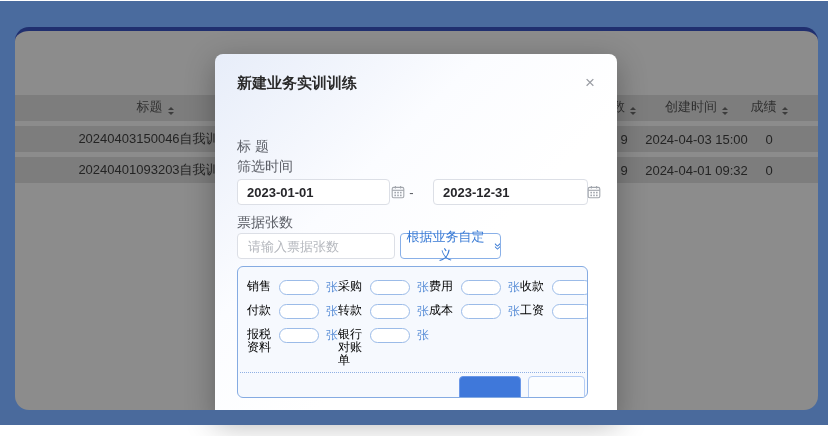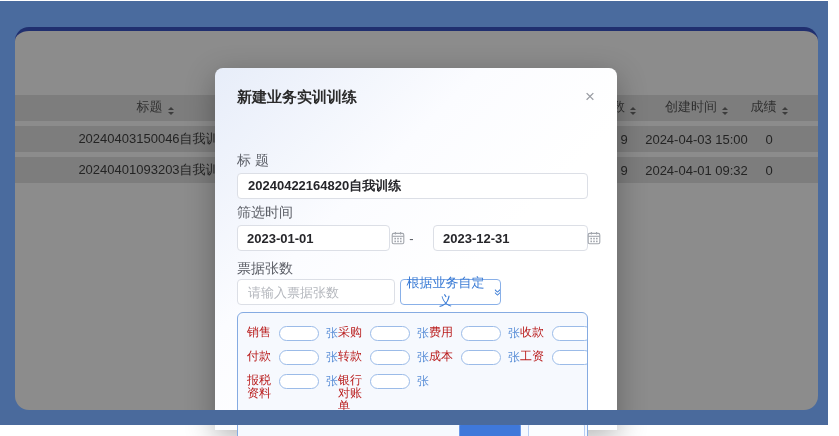--- a/index.html
+++ b/index.html
@@ -17,21 +17,21 @@
   .trow{display:grid;grid-template-columns:280px 309px 40px 105px 40px 1fr;align-items:center;
         height:26px;background:#7d7d7d;margin-bottom:5px;}
   .cell{text-align:center;font-size:13px;font-weight:400;color:#242424;white-space:nowrap;}
   .th{color:#303030;}
   .sort{display:inline-flex;flex-direction:column;gap:2px;margin-left:5px;vertical-align:1px;}
   .sort i{width:0;height:0;border:3px solid transparent;display:block;}
   .sort .up{border-bottom-color:#3c3c3c;}
   .sort .down{border-top-color:#3c3c3c;}
 
   
-  .modal{position:absolute;left:215px;top:68px;width:402px;height:362px;z-index:5;box-sizing:border-box;
+  .modal{position:absolute;left:215px;top:54px;width:402px;height:362px;z-index:5;box-sizing:border-box;
          padding:20px 29px 0 22px;border-radius:8px 8px 0 0;
          background:linear-gradient(135deg,#e7edf9 0%,#fbfcff 35%,#ffffff 60%);
          box-shadow:0 8px 30px rgba(0,0,0,.30);}
   .m-title{font-size:15px;font-weight:700;color:#2b2b2b;}
   .m-close{position:absolute;right:22px;top:20px;font-size:17px;color:#9a9da4;cursor:pointer;line-height:1;}
   .f-label{font-size:14px;color:#5b5e66;height:14px;line-height:14px;}
   .mt48{margin-top:46px;} .mt6{margin-top:6px;} .mt10{margin-top:10px;} .mt2{margin-top:4px;} .mt7{margin-top:7px;}
   .inp{box-sizing:border-box;border:1px solid #dcdfe6;border-radius:4px;background:#fff;height:26px;
        font-size:13px;font-weight:700;color:#26262a;font-family:inherit;}
   input.inp{padding:0 10px;outline:none;}
@@ -47,21 +47,21 @@
   .customize{box-sizing:border-box;height:26px;width:101px;border:1px solid #89b0e8;border-radius:4px;
              background:#ffffff;color:#3a7bd5;font-size:13px;font-family:inherit;cursor:pointer;
              display:inline-flex;align-items:center;justify-content:center;gap:3px;padding:0;}
   .chev{display:inline-block;transform:rotate(-90deg);font-size:13px;line-height:1;}
 
   
   .box{box-sizing:border-box;width:351px;height:132px;border:1px solid #85abe2;border-radius:6px;
        background:#f6f9fe;overflow:hidden;}
   .cats{display:grid;grid-template-columns:repeat(4,1fr);row-gap:9px;padding:13px 8px 0 9px;}
   .cat{display:flex;align-items:flex-start;gap:7px;}
-  .cat-label{width:25px;font-size:12px;line-height:13px;color:#b91c1c;word-break:break-all;}
+  .cat-label{width:25px;font-size:12px;line-height:13px;color:#000000;word-break:break-all;}
   .cat-input{box-sizing:border-box;width:40px;height:15px;border:1px solid #9bbbe8;border-radius:8px;
              background:#fff;margin-top:0;outline:none;padding:0 5px;font-size:11px;color:#333;}
   .cat-unit{font-size:12px;color:#5f92d8;line-height:14px;}
   .dotted{border-top:1px dotted #8fb0e4;margin:5px 2px 0 2px;}
   .btns{display:flex;justify-content:flex-end;gap:7px;margin:3px 2px 0 0;}
   .btn{box-sizing:border-box;height:26px;border-radius:4px;font-family:inherit;cursor:pointer;}
   .primary{width:62px;background:#3f78da;border:1px solid #6a97e8;}
   .plain{width:57px;background:#fbfdff;border:1px solid #b5cdf4;}
 
   
@@ -124,21 +124,20 @@
         <div></div>
       </div>
     </div>
   </div>
 
   <div class="modal">
     <span class="m-title">新建业务实训训练</span>
     <span class="m-close">×</span>
 
     <div class="f-label mt48">标 题</div>
-    <input class="inp full mt6" value="20240422164820自我训练" style="">
 
     <div class="f-label mt6">筛选时间</div>
     <div class="date-row mt6">
       <div class="inp date d1">
         <input class="bare" value="2023-01-01" style="">
         <svg class="cal" width="14" height="14" viewBox="0 0 14 14">
           <rect x="1.2" y="2.4" width="11.6" height="10.4" rx="1.5" fill="none" stroke="#a2a6ad" stroke-width="1.1"></rect>
           <line x1="1.2" y1="5.3" x2="12.8" y2="5.3" stroke="#a2a6ad" stroke-width="1.1"></line>
           <line x1="4.4" y1="1" x2="4.4" y2="3.4" stroke="#a2a6ad" stroke-width="1.1"></line>
           <line x1="9.6" y1="1" x2="9.6" y2="3.4" stroke="#a2a6ad" stroke-width="1.1"></line>

